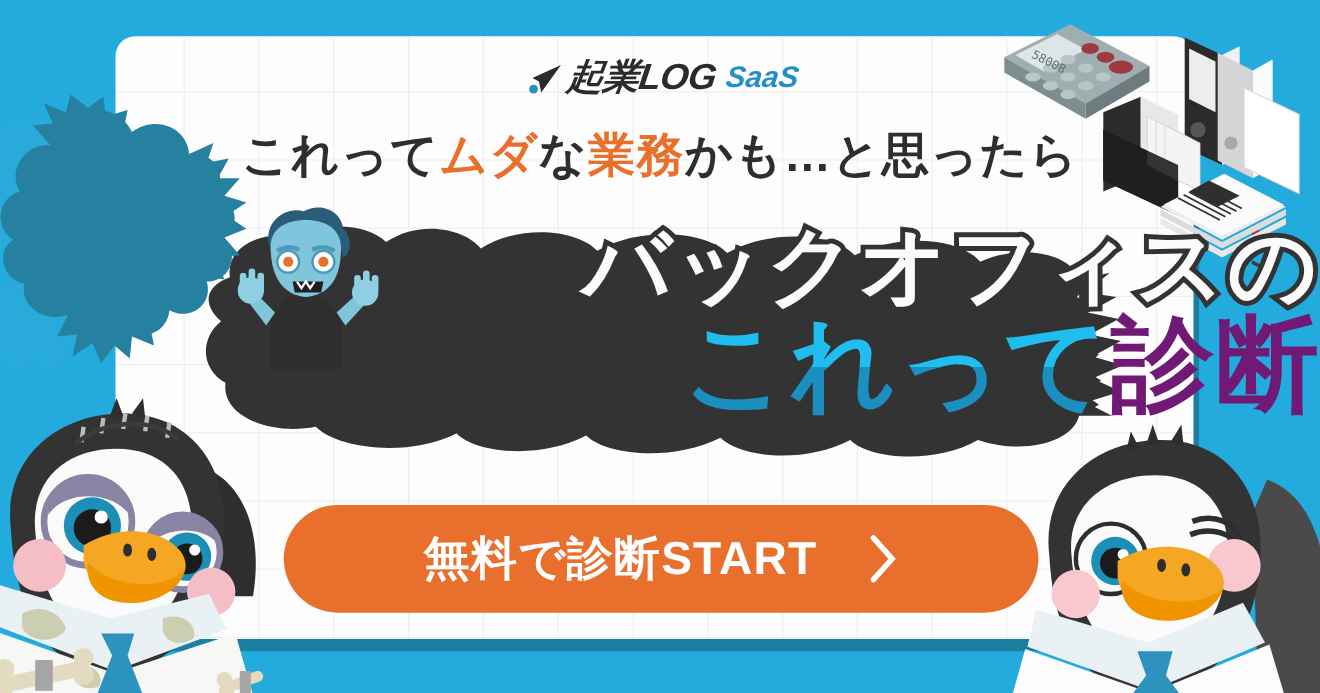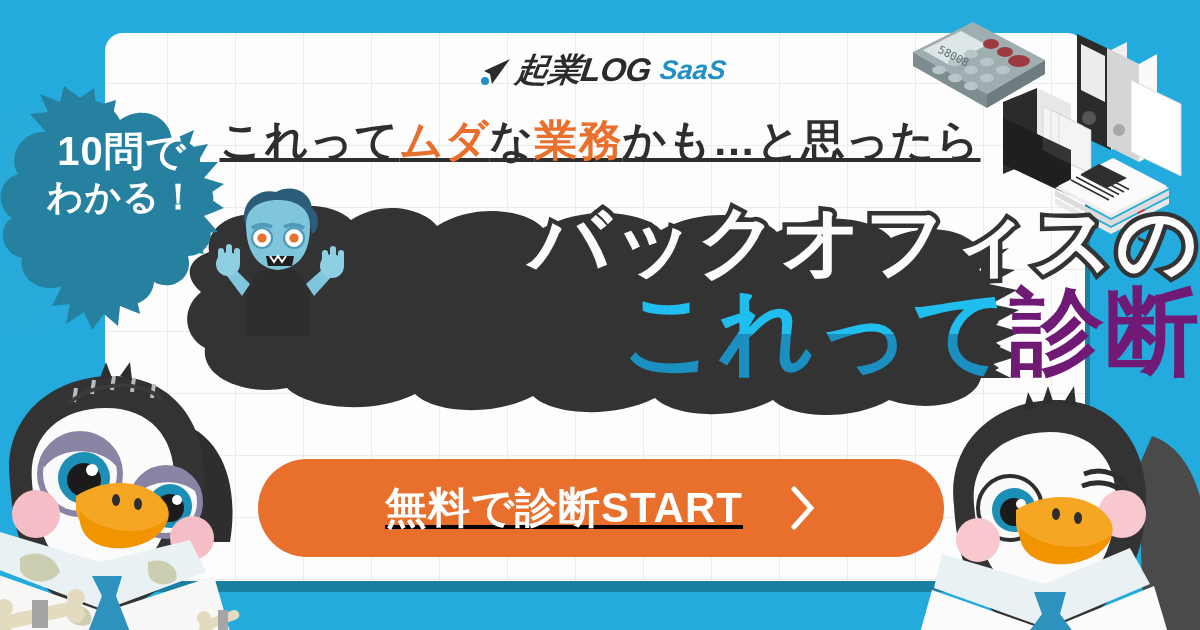--- a/index.html
+++ b/index.html
@@ -46,21 +46,21 @@
     font-size:27px; font-weight:bold; color:#2290C4;
     font-style:italic; letter-spacing:0px;
     transform:skewX(-8deg); margin-left:3px;
   }
 
   
   .headline{
     position:absolute; left:0; right:0; top:112px;
     text-align:center; z-index:24;
     font-size:43px; font-weight:bold; color:#2E2E2E;
-    letter-spacing:1px; white-space:nowrap;text-decoration:underline;
+    letter-spacing:1px; white-space:nowrap;
   }
   .headline .hi{ color:#E8702C; }
 
   
   .blob{
     position:absolute; left:175px; top:196px; width:860px; height:225px;
     z-index:12;
   }
   .blob svg{ display:block; }
 
@@ -98,21 +98,21 @@
     font-size:40px; font-weight:bold; line-height:46px;
     letter-spacing:1px;
   }
   .splat-text .l2{ font-size:36px; display:block; }
 
   
   .cta{
     position:absolute; left:258px; top:459px; width:686px; height:98px;
     background:#E8702C; border-radius:49px; z-index:30;
     display:flex; align-items:center; justify-content:center; gap:46px;
-    border:none; cursor:pointer;text-decoration:underline;
+    border:none; cursor:pointer;
   }
   .cta .lbl{
     color:#FFFFFF; font-size:42px; font-weight:bold; letter-spacing:1px;
     white-space:nowrap;
   }
   .cta .chev{ display:flex; align-items:center; }
 
   
   .office{ position:absolute; left:895px; top:10px; z-index:16; }
 
@@ -308,24 +308,20 @@
                  C4 120 8 94 28 88 C16 68 34 44 56 46 Z"></path>
       </g>
       <g fill="#26809F">
         <path d="M182 54 L204 44 L198 62 L218 58 L208 76 L228 76 L214 92 L234 98 L216 110
                  L234 122 L214 130 L228 146 L206 148 L214 168 L192 164 L194 184 L174 174 Z"></path>
         <path d="M56 46 L40 28 L58 26 L50 8 L70 16 L74 0 L90 12 L104 2 L106 20 L126 14 L122 34 Z"></path>
         <path d="M72 200 L62 220 L80 218 L76 238 L94 226 L102 244 L114 228 L128 240 L130 220 L150 228 L146 208 Z"></path>
       </g>
     </svg>
   </div>
-  <div class="splat-text">
-    <div>10問で</div>
-    <span class="l2">わかる！</span>
-  </div>
 
   <div class="peng-left">
     <svg width="300" height="270" viewBox="0 0 300 270">
 
       <path d="M196 60 C240 70 260 120 250 180 L220 180 L210 90 Z" fill="#2E2E2E"></path>
 
       <path d="M30 120 C22 56 70 16 128 14 C188 12 226 56 224 118
                C222 186 190 240 126 250 C60 250 34 190 30 120 Z" fill="#333333"></path>
 
       <path d="M52 120 C48 76 78 46 126 46 C172 46 196 78 194 120

